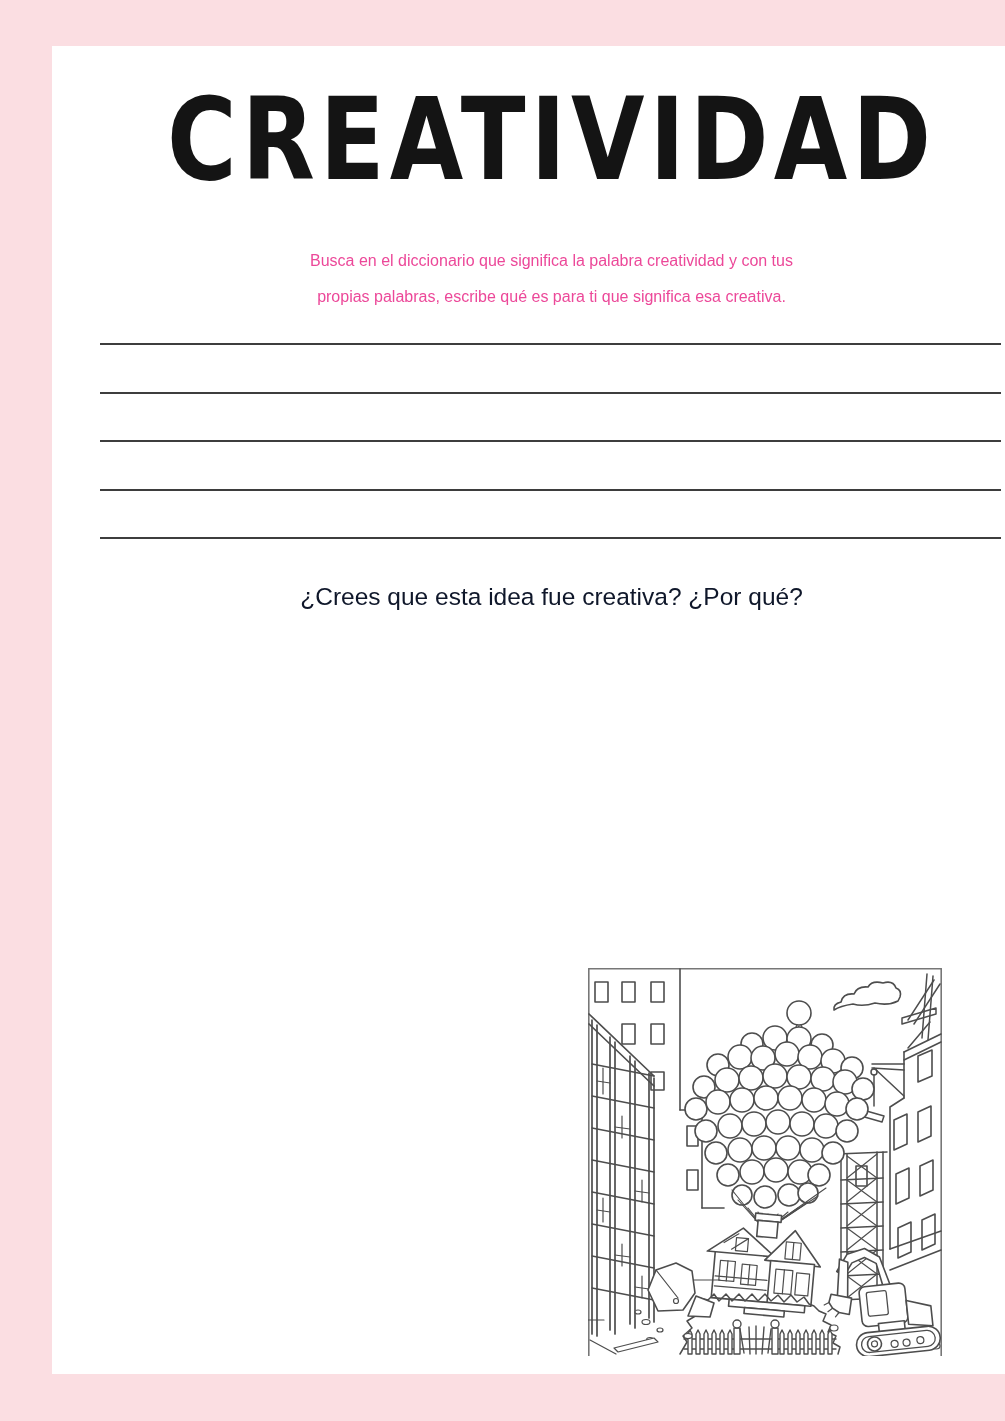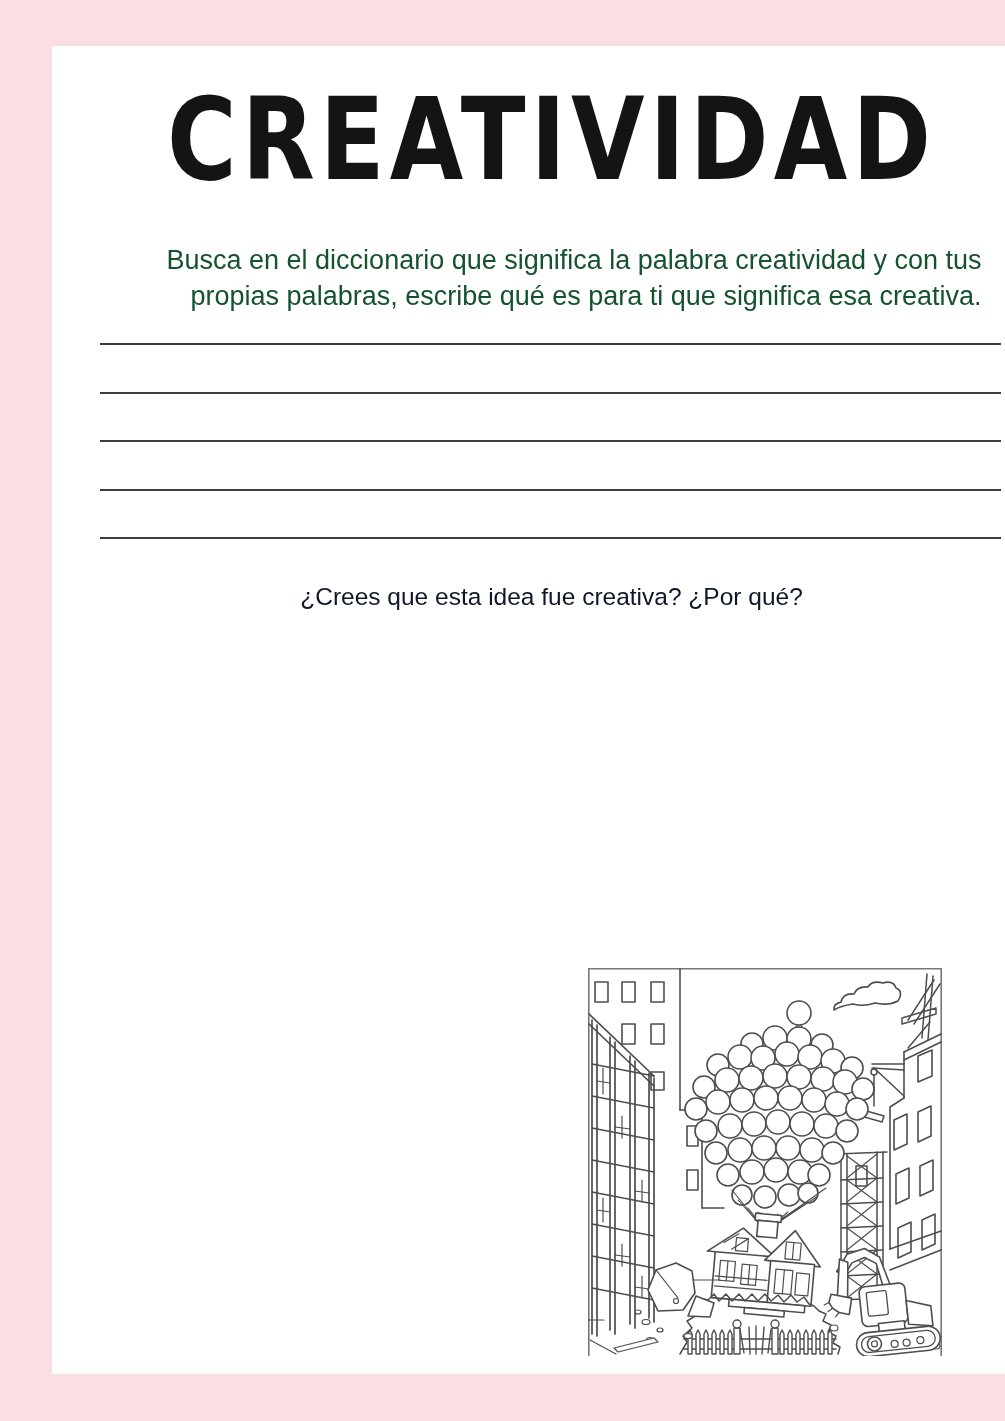--- a/index.html
+++ b/index.html
@@ -22,22 +22,22 @@
     font-size:95px;
     letter-spacing:5px;
     color:#141414;
     transform:scaleY(1.2);
     transform-origin:center;
     white-space:nowrap;
     line-height:1;
   }
   .intro{
     position:absolute;top:197px;left:50%;transform:translateX(-50%);
-    width:860px;text-align:right;
-    font-size:27px;line-height:35.5px;color:#14532d;
+    width:860px;text-align:center;
+    font-size:16px;line-height:35.5px;color:#ec4899;
   }
   .rule{
     position:absolute;left:48px;right:50px;height:0;
     border-top:2px solid #3d3d3d;
   }
   .rule.l1{top:297px}
   .rule.l2{top:345.5px}
   .rule.l3{top:394px}
   .rule.l4{top:442.5px}
   .rule.l5{top:491px}

